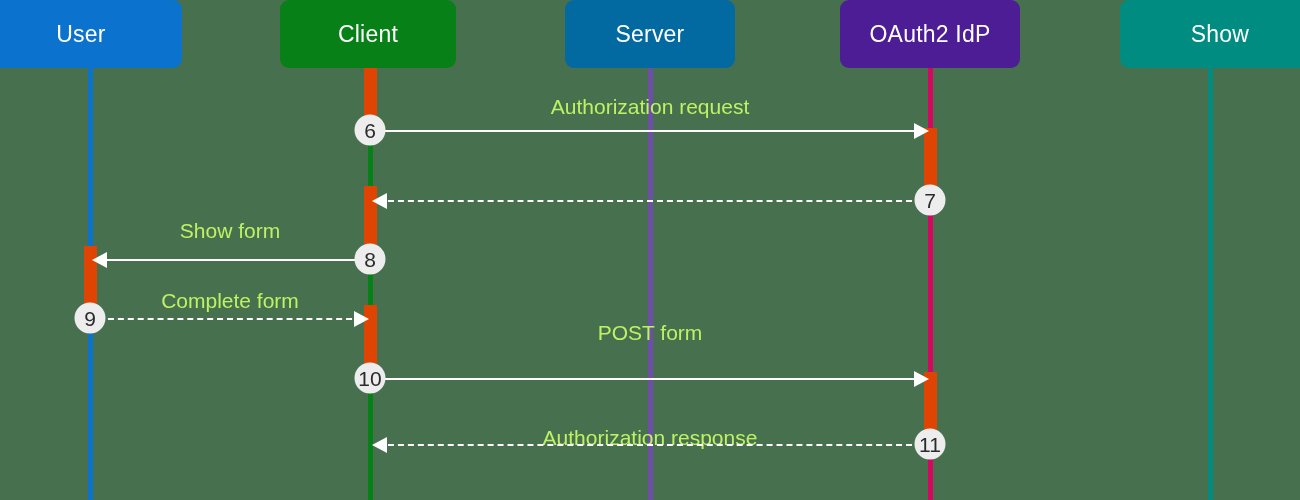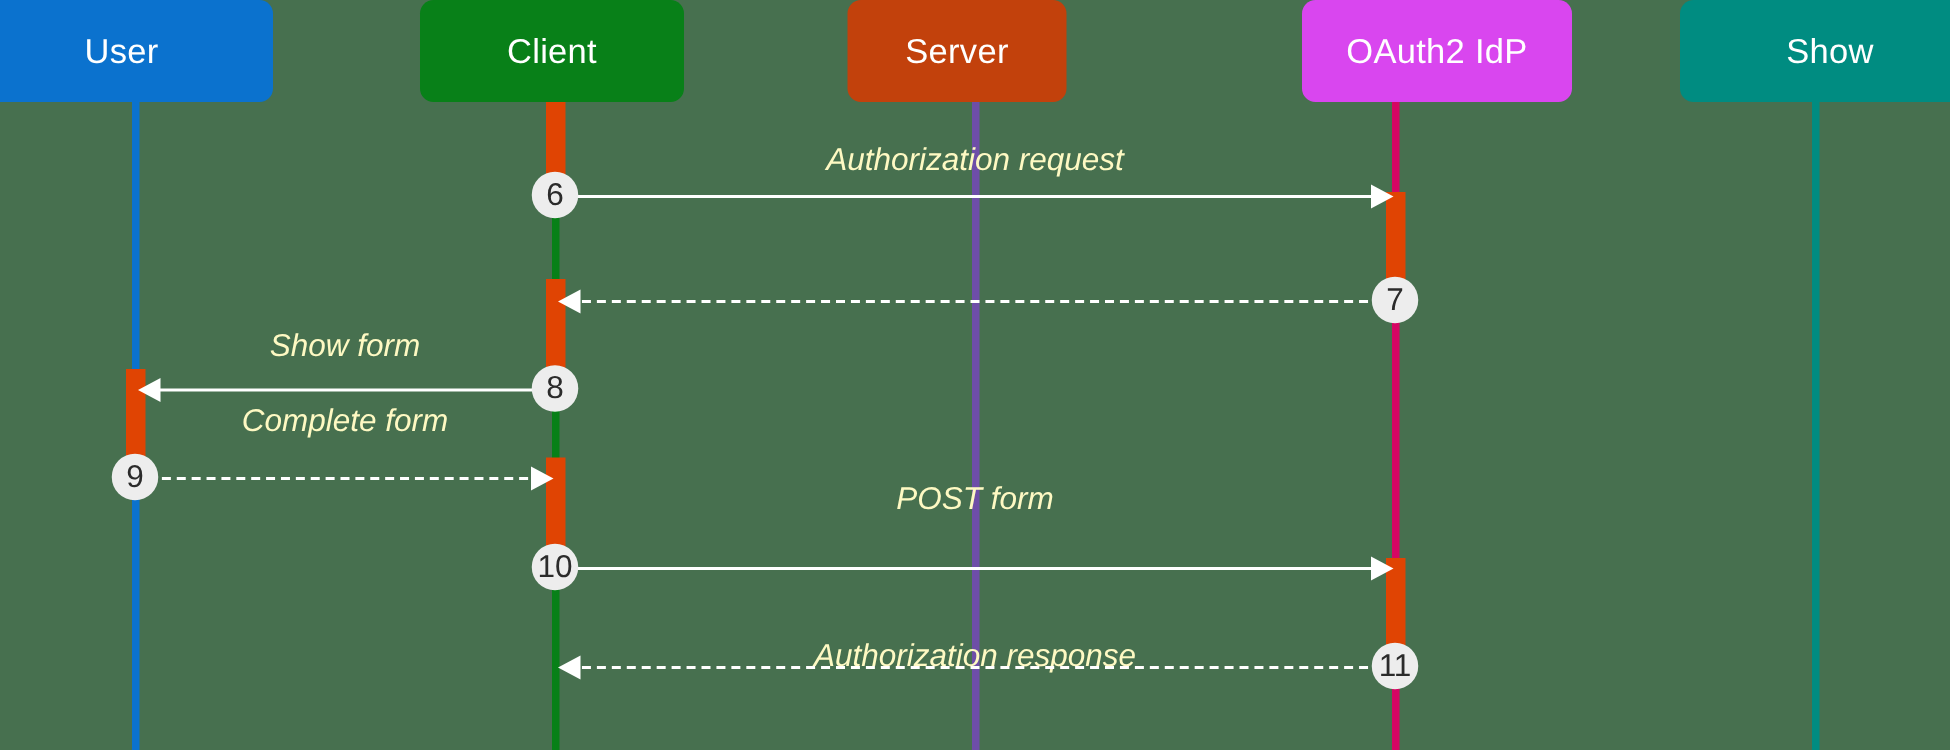--- a/index.html
+++ b/index.html
@@ -36,26 +36,25 @@
   
   .activation{
     position:absolute;
     width:13px;
     background:#e04403;
   }
 
   
   .msg-label{
     position:absolute;
-    color:#fef9c3;
+    color:#bef264;
     font-size:21px;
     white-space:nowrap;
     transform:translateX(-50%);
     text-align:center;
-    font-style:italic;
   }
   .msg-line{
     position:absolute;
     height:0;
     border-top:2px solid #ffffff;
   }
   .msg-line.dashed{
     border-top:2px dashed #ffffff;
   }
   .arrow-head{
@@ -100,41 +99,41 @@
     <div class="activation" style="left: 364px; top: 305px; height: 73px; background: rgb(224, 68, 3);"></div>
     <div class="activation" style="left: 924px; top: 128px; height: 72px; background: rgb(224, 68, 3);"></div>
     <div class="activation" style="left: 924px; top: 372px; height: 72px; background: rgb(224, 68, 3);"></div>
     <div class="activation" style="left: 84px; top: 246px; height: 72px; background: rgb(224, 68, 3);"></div>
     <div class="p-box" style="left: -20px; width: 202px; top: 0px; background: rgb(11, 114, 206);">
       <span class="p-label">User</span>
     </div>
     <div class="p-box" style="left: 280px; width: 176px; top: 0px; background: rgb(8, 128, 24);">
       <span class="p-label">Client</span>
     </div>
-    <div class="p-box" style="left: 565px; width: 146px; top: 0px; background: #c2410c;">
+    <div class="p-box" style="left: 565px; width: 170px; top: 0px; background: #0369a1;">
       <span class="p-label">Server</span>
     </div>
-    <div class="p-box" style="left: 840px; width: 180px; top: 0px; background: #d946ef; margin-left: 28px;">
+    <div class="p-box" style="left: 840px; width: 180px; top: 0px; background: #4c1d95;">
       <span class="p-label">OAuth2 IdP</span>
     </div>
     <div class="p-box" style="left: 1120px; width: 200px; top: 0px; background: rgb(0, 140, 129);">
       <span class="p-label">Show</span>
     </div>
     <div class="msg-label" style="left: 650px; top: 95px;">Authorization request</div>
     <div class="msg-line" style="left: 378px; width: 544px; top: 130px;"></div>
     <div class="arrow-head right" style="top: 123px; left: 914px;"></div>
     <div class="step" style="left: 370px; top: 130px;">6</div>
     <div class="msg-line dashed" style="left: 378px; width: 544px; top: 200px;"></div>
     <div class="arrow-head left" style="top: 193px; left: 372px;"></div>
     <div class="step" style="left: 930px; top: 200px;">7</div>
     <div class="msg-label" style="left: 230px; top: 219px;">Show form</div>
     <div class="msg-line" style="left: 98px; width: 264px; top: 259px;"></div>
     <div class="arrow-head left" style="top: 252px; left: 92px;"></div>
     <div class="step" style="left: 370px; top: 259px;">8</div>
-    <div class="msg-label" style="left: 230px; top: 269px;">Complete form</div>
+    <div class="msg-label" style="left: 230px; top: 289px;">Complete form</div>
     <div class="msg-line dashed" style="left: 98px; width: 264px; top: 318px;"></div>
     <div class="arrow-head right" style="top: 311px; left: 354px;"></div>
     <div class="step" style="left: 90px; top: 318px;">9</div>
     <div class="msg-label" style="left: 650px; top: 321px;">POST form</div>
     <div class="msg-line" style="left: 378px; width: 544px; top: 378px;"></div>
     <div class="arrow-head right" style="top: 371px; left: 914px;"></div>
     <div class="step" style="left: 370px; top: 378px;">10</div>
     <div class="msg-label" style="left: 650px; top: 426px;">Authorization response</div>
     <div class="msg-line dashed" style="left: 378px; width: 544px; top: 444px;"></div>
     <div class="arrow-head left" style="top: 437px; left: 372px;"></div>

